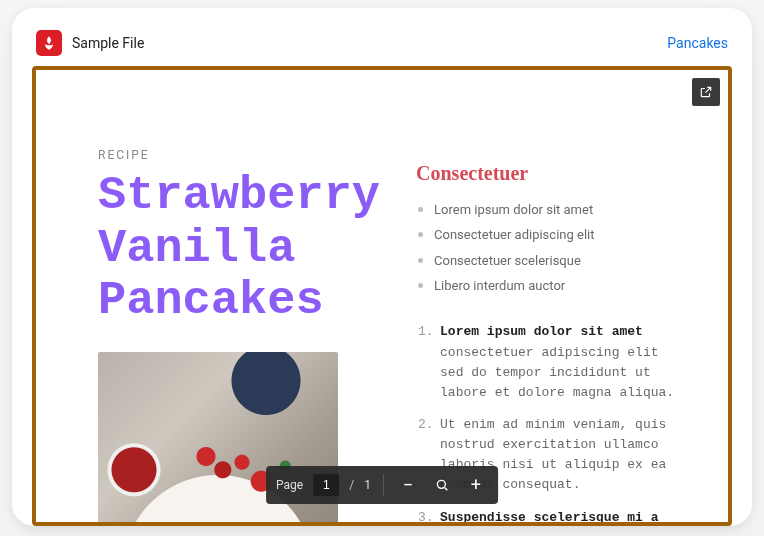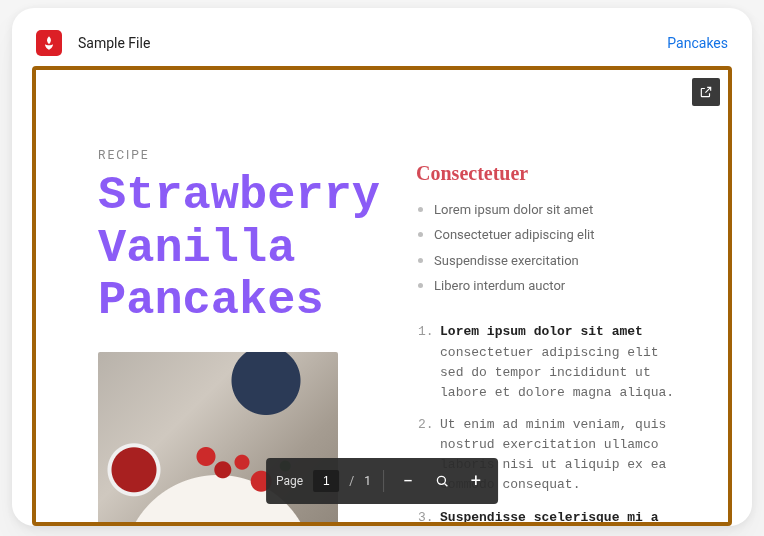--- a/index.html
+++ b/index.html
@@ -20,21 +20,21 @@
     padding: 20px 20px 0 20px;
     display: flex;
     flex-direction: column;
   }
   .header {
     display: flex;
     align-items: center;
     justify-content: space-between;
     padding: 2px 4px 10px 4px;
   }
-  .header-left { display: flex; align-items: center; gap: 16px; }
+  .header-left { display: flex; align-items: center; gap: 10px; }
   .pdf-icon {
     width: 26px; height: 26px;
     background: #dc1f26;
     border-radius: 5px;
     display: flex; align-items: center; justify-content: center;
   }
   .pdf-icon svg { width: 16px; height: 16px; fill: #fff; }
   .file-title { font-size: 14px; color: #222; }
   .download-link { font-size: 14px; color: #1473e6; cursor: pointer; }
   .viewer {
@@ -136,21 +136,21 @@
     left: 2px; top: 0;
     color: #9a9a9a;
   }
   .prep li .step-first { color: #222; font-weight: 600; }
   .step-rest { }
   .toolbar {
     position: absolute;
     bottom: 18px;
     left: 50%;
     transform: translateX(-50%);
-    height: 46px;
+    height: 38px;
     background: rgba(42,42,42,0.94);
     border-radius: 4px;
     display: flex;
     align-items: center;
     padding: 0 10px;
     gap: 10px;
     color: #e6e6e6;
     font-size: 12px;
   }
   .toolbar .lbl { color: #ddd; }
@@ -203,21 +203,21 @@
       <div class="col-left">
         <div class="eyebrow">RECIPE</div>
         <div class="recipe-title">Strawberry Vanilla Pancakes</div>
         <div class="photo"></div>
       </div>
       <div class="col-right">
         <div class="sec-title">Consectetuer</div>
         <ul class="ingredients">
           <li>Lorem ipsum dolor sit amet</li>
           <li>Consectetuer adipiscing elit</li>
-          <li>Suspendisse exercitation</li>
+          <li>Consectetuer scelerisque</li>
           <li>Libero interdum auctor</li>
         </ul>
         <ol class="prep">
           <li><span class="step-first">Lorem ipsum dolor sit amet</span><span class="step-rest"> consectetuer adipiscing elit sed do tempor incididunt ut labore et dolore magna aliqua.</span></li>
           <li><span class="step-first"></span><span class="step-rest">Ut enim ad minim veniam, quis nostrud exercitation ullamco laboris nisi ut aliquip ex ea commodo consequat.</span></li>
           <li><span class="step-first">Suspendisse scelerisque mi a mi.</span><span class="step-rest"> Lorem ipsum dolor sit amet, consectetuer</span></li>
         </ol>
       </div>
     </div>
 

